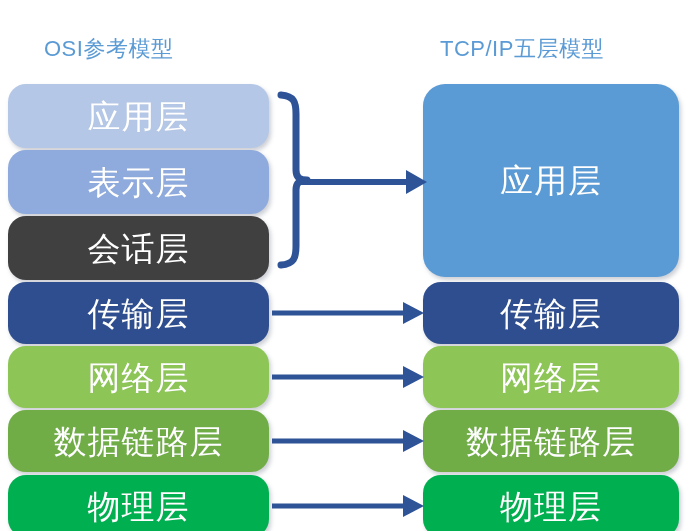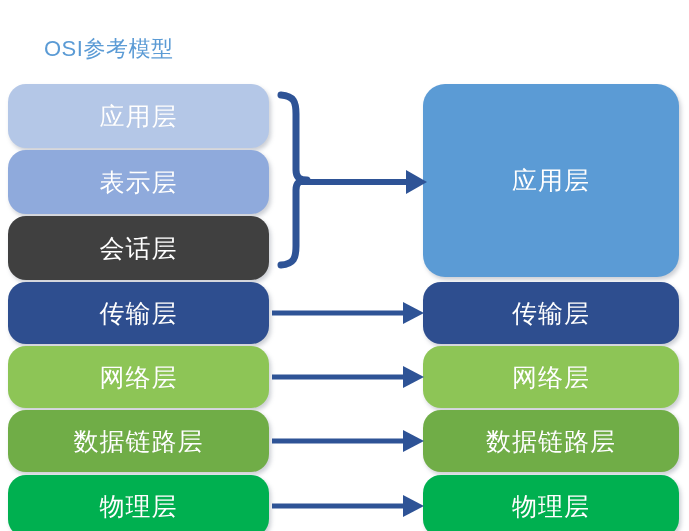--- a/index.html
+++ b/index.html
@@ -36,21 +36,21 @@
 
   
   .layer-box {
     position: absolute;
     border-radius: 18px;
     box-sizing: border-box;
     display: flex;
     align-items: center;
     justify-content: center;
     color: #ffffff;
-    font-size: 25px;
+    font-size: 33px;
     letter-spacing: 1px;
     box-shadow: 2px 3px 4px rgba(120,130,145,0.38);
   }
   .layer-box .label {
     color: #ffffff;
     text-shadow: 0 0 1px rgba(0,0,0,0.07);
     line-height: 1;
   }
 
   
@@ -72,20 +72,21 @@
     position: absolute;
   }
 </style>
 </head>
 <body>
 
 <div id="diagram">
 
   <div class="col-title" id="osi-title">OSI参考模型</div>
 
+  <div class="col-title" id="tcp-title">TCP/IP五层模型</div>
 
   <div class="layer-box left-col" style="top:68px;  height:64px; background:#B4C7E7;">
     <span class="label">应用层</span>
   </div>
 
   <div class="layer-box left-col" style="top:134px; height:64px; background:#8FAADC;">
     <span class="label">表示层</span>
   </div>
 
   <div class="layer-box left-col" style="top:200px; height:64px; background:#404040;">

